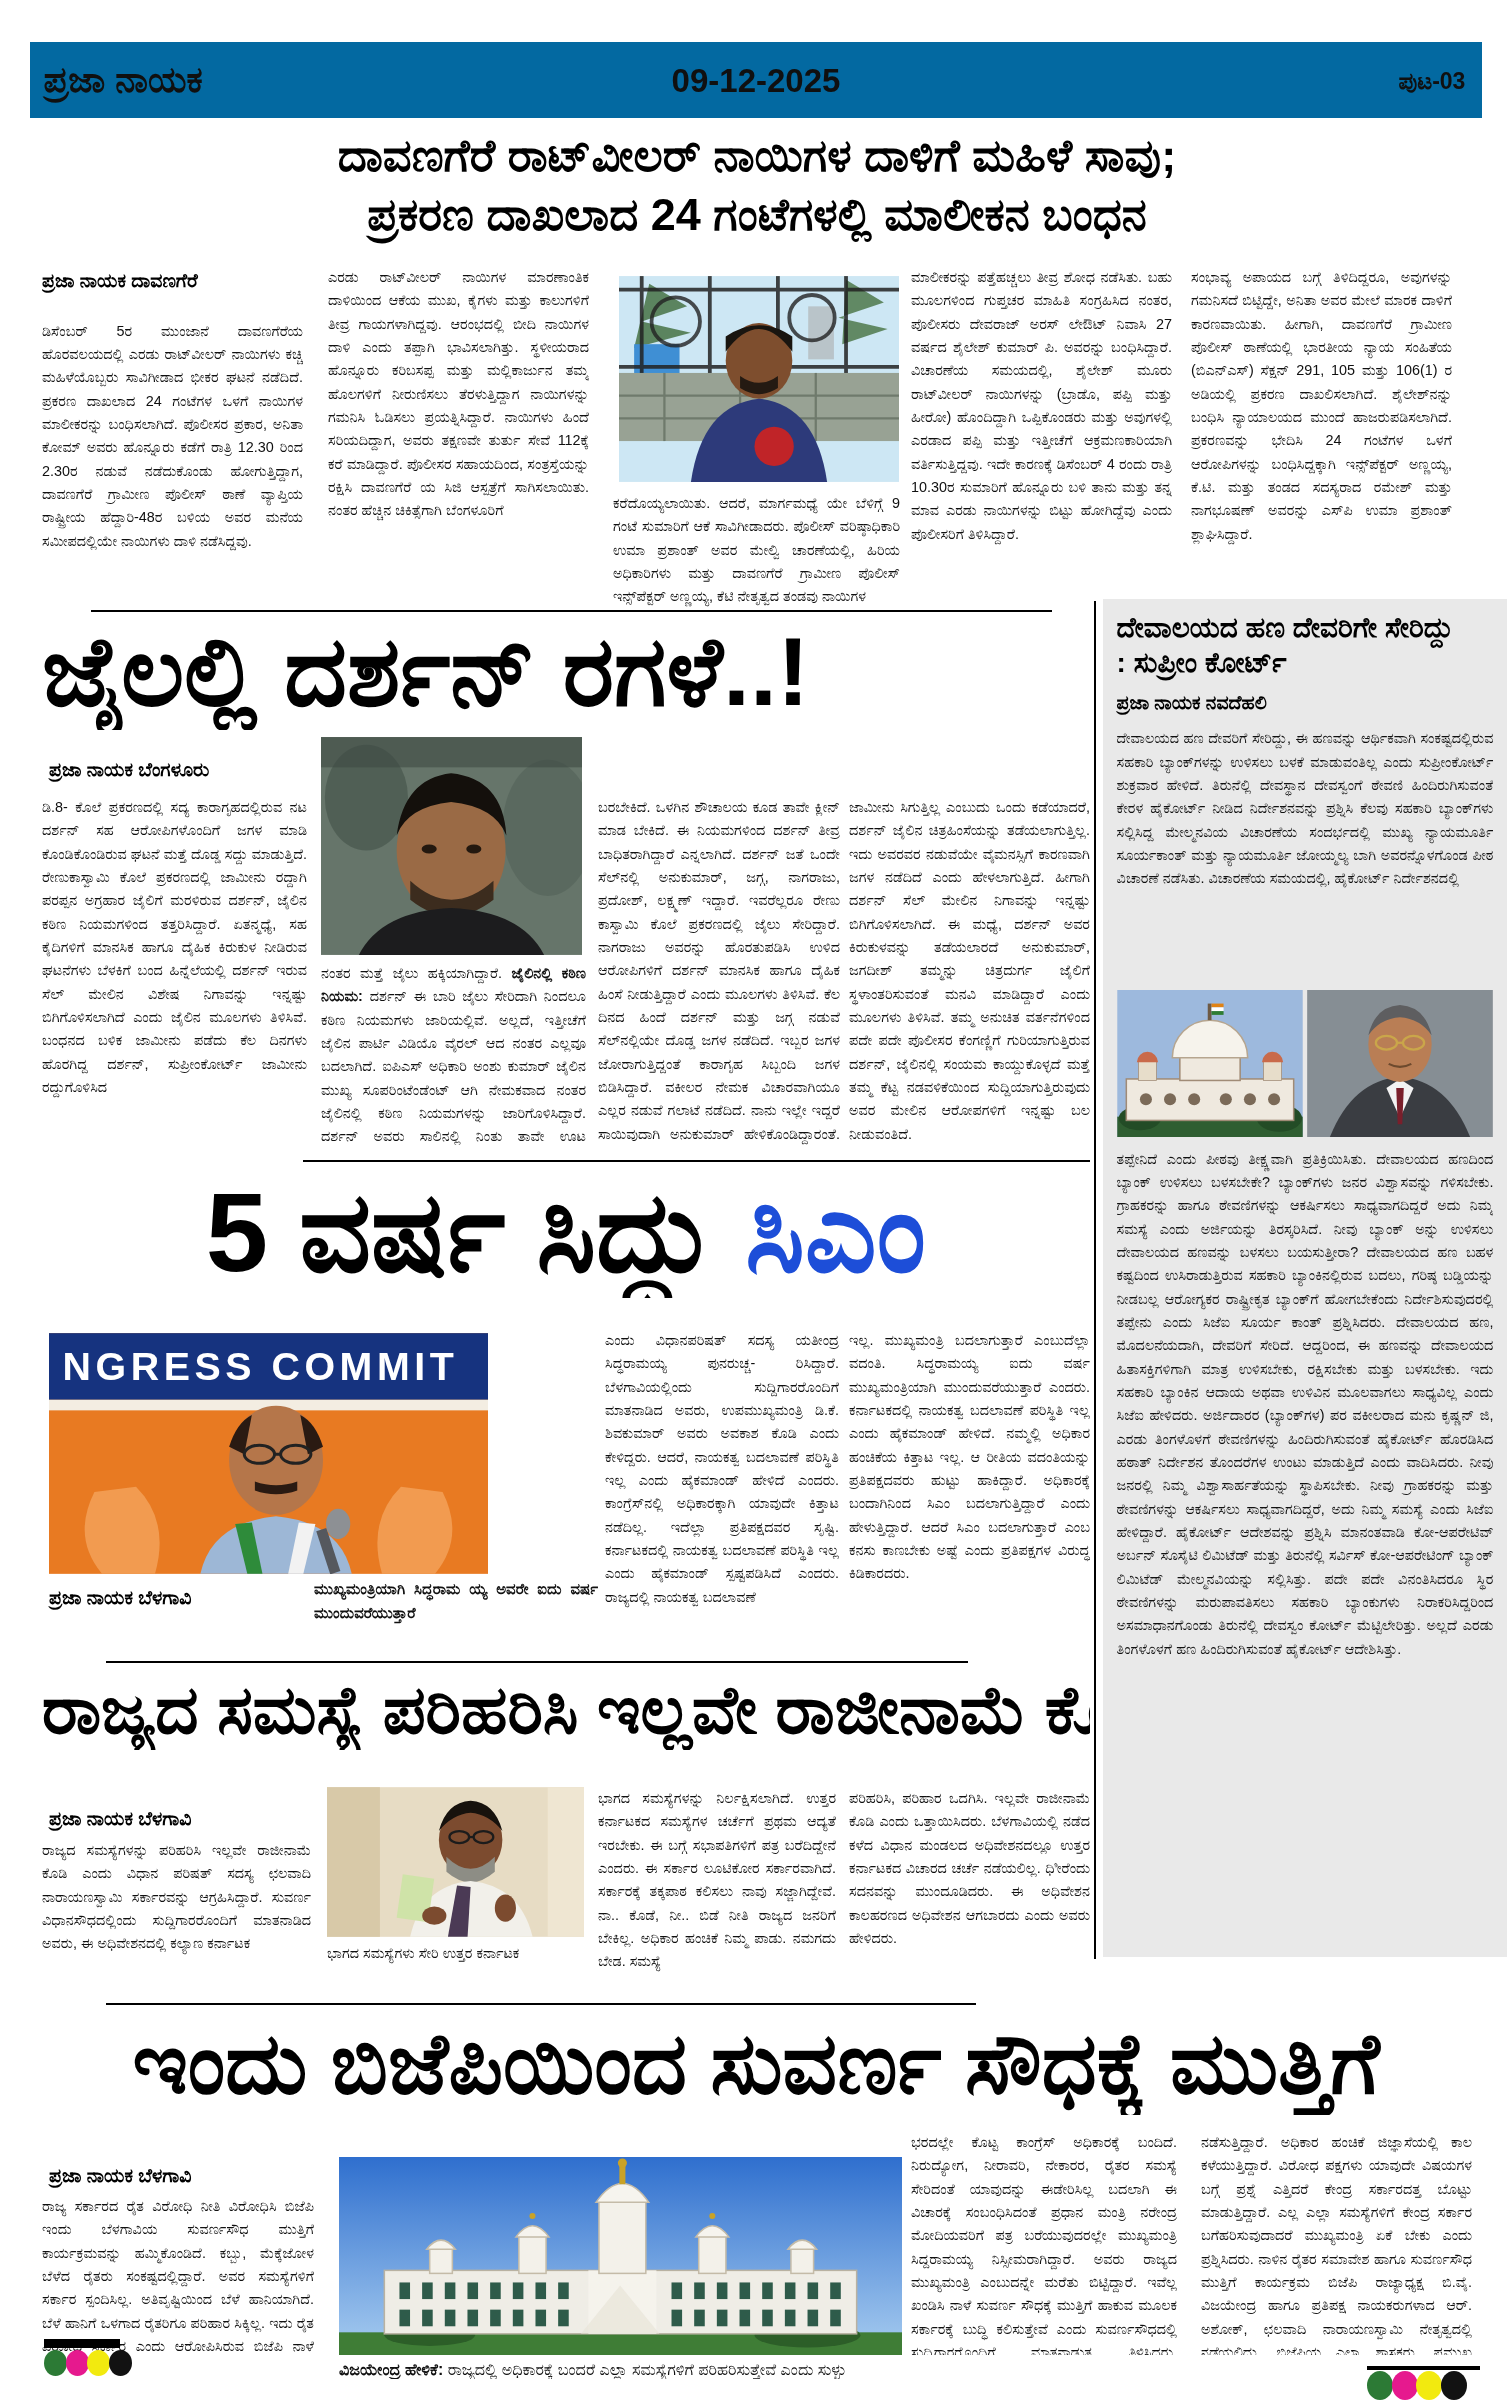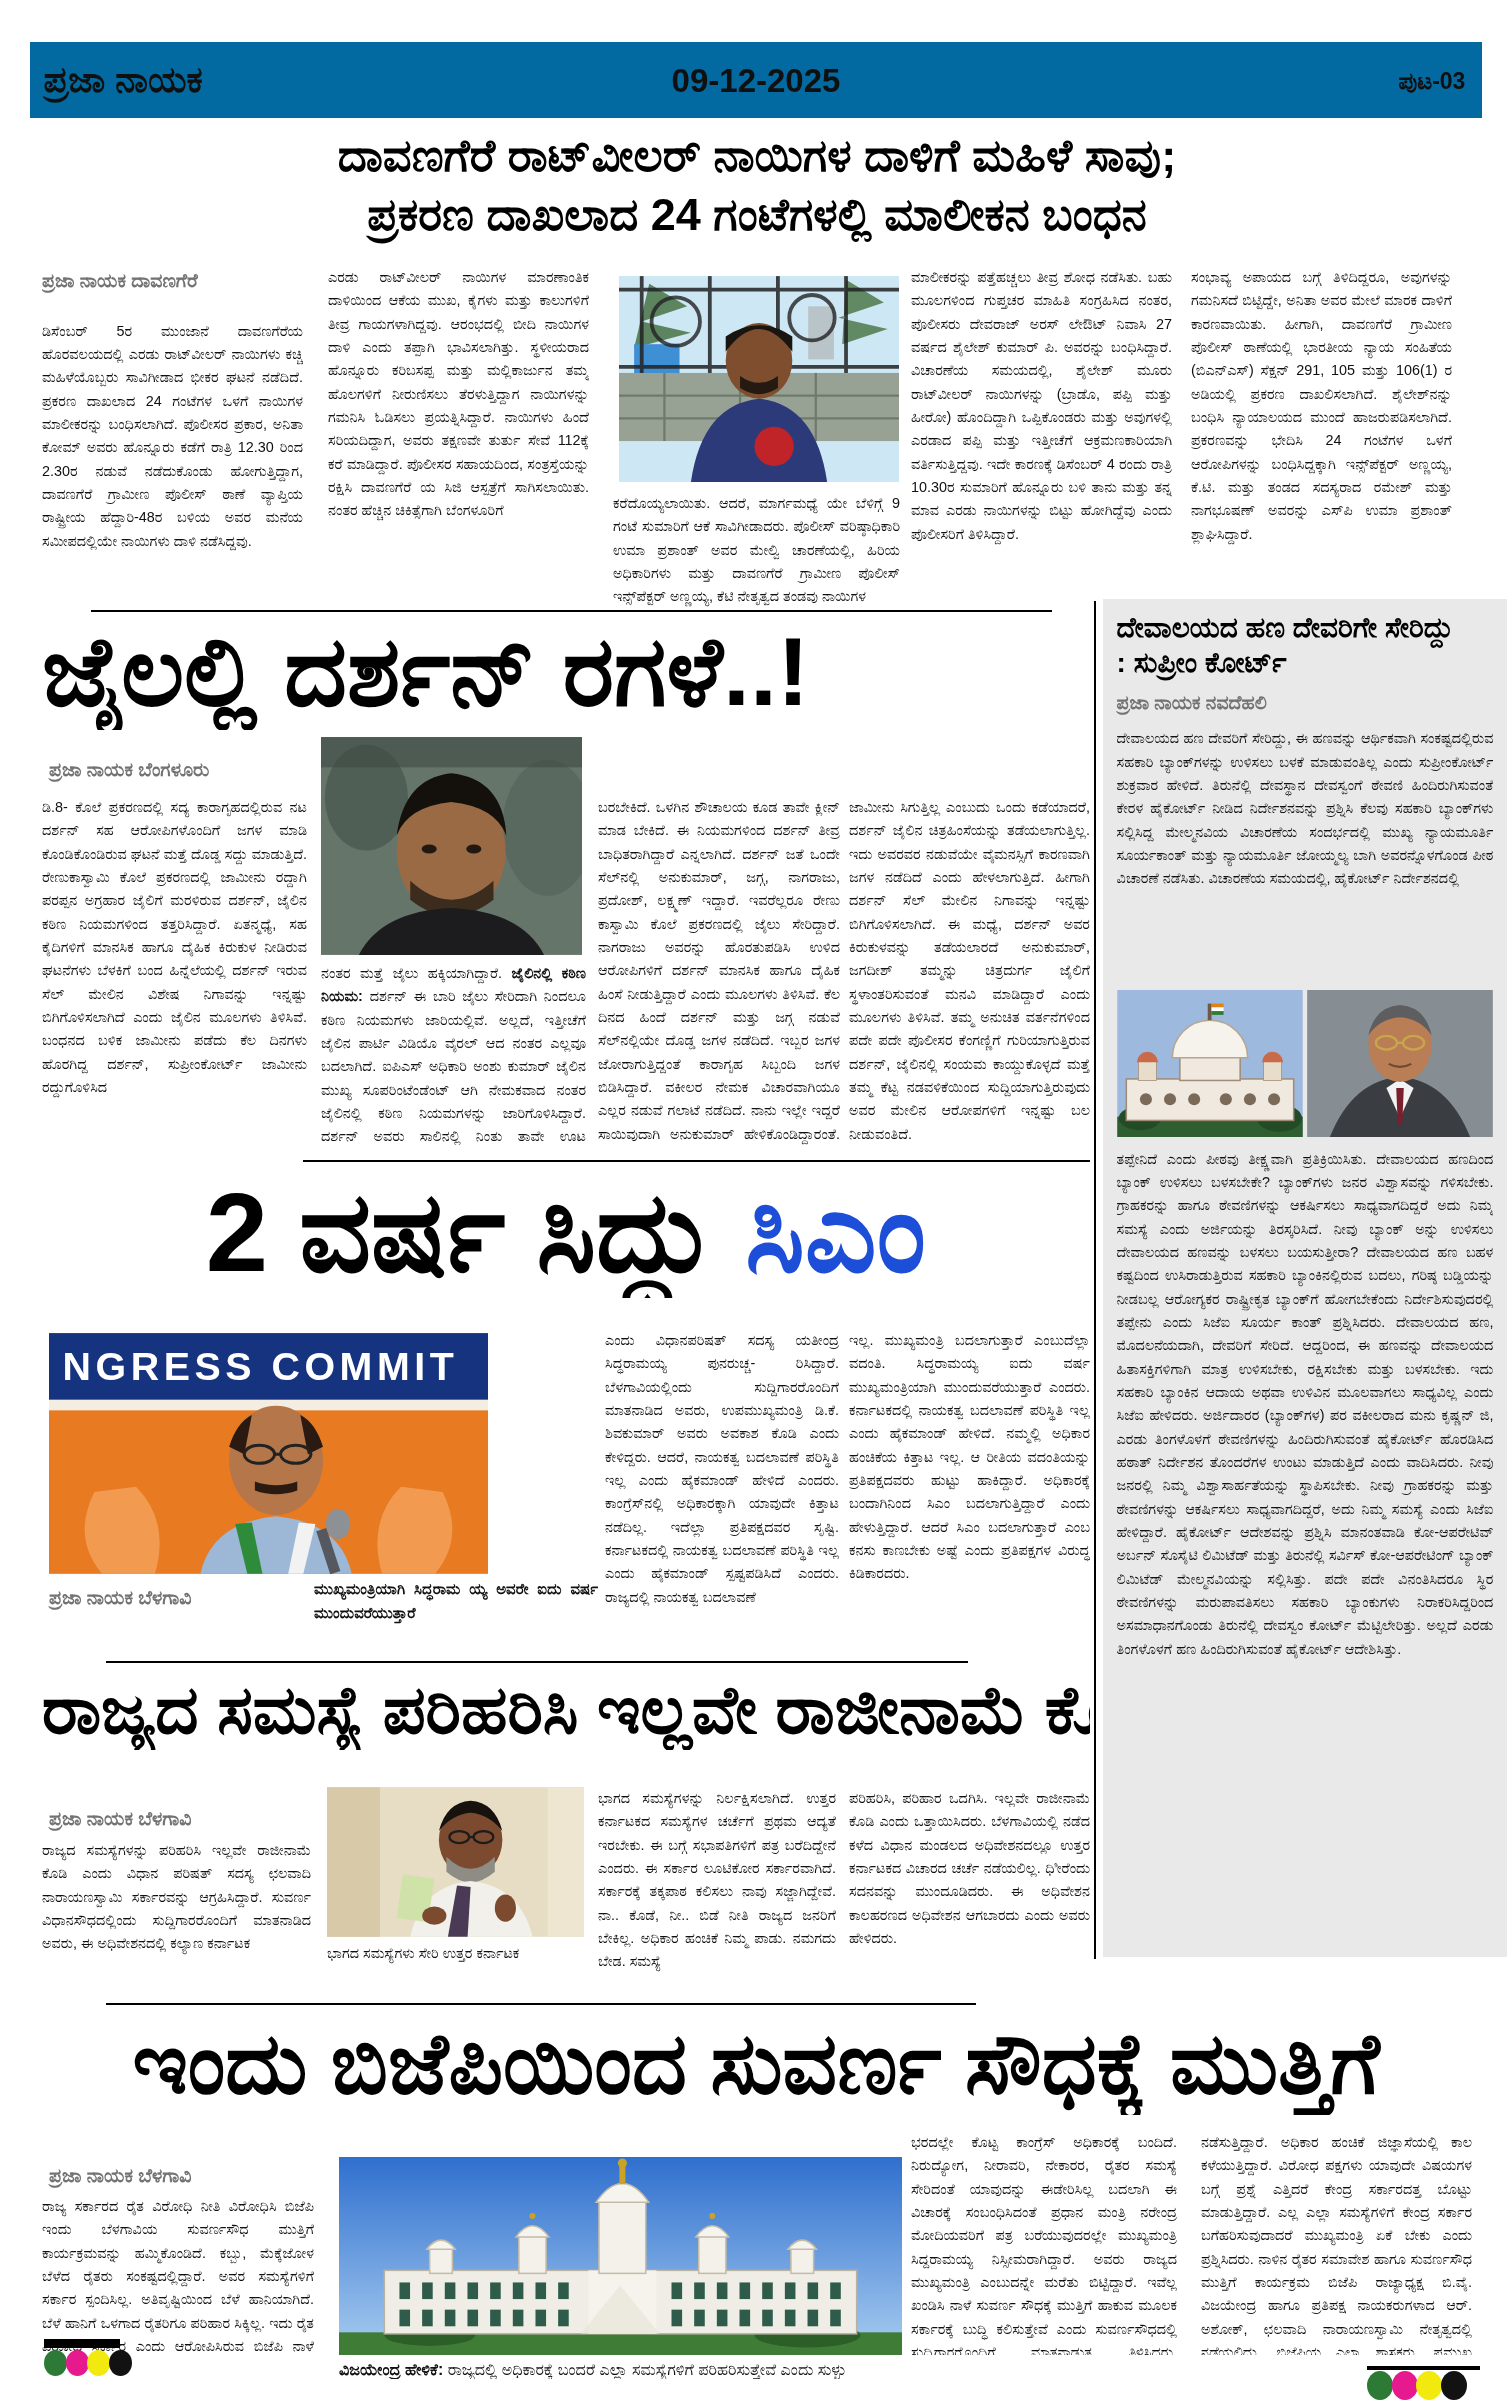--- a/index.html
+++ b/index.html
@@ -1,20 +1,20 @@
 <!DOCTYPE html>
 <html style="font-size:12px"><head>
 <meta charset="utf-8">
 <style>
   html,body{margin:0;padding:0;background:#888;}
   #page{position:relative;width:1513px;height:2401px;background:#ffffff;
         font-family:"Liberation Sans",sans-serif;color:#101010;overflow:hidden;}
   .abs{position:absolute;}
   .col{text-align:justify;font-size:14.4px;line-height:1.62;overflow:hidden;word-break:break-word;}
-  .dateline{color:#737373;font-weight:bold;font-size:19px;white-space:nowrap;}
+  .dateline{color:#000000;font-weight:bold;font-size:19px;white-space:nowrap;}
   .rule{background:#000;}
   .headline{font-weight:bold;color:#000;}
   .runin{font-weight:bold;}
   svg{display:block;}
 </style>
 </head>
 <body>
 
 <div id="page">
 
@@ -152,21 +152,21 @@
         <path d="M108,98 Q123,106 138,98" stroke="#6d4a2e" stroke-width="3" fill="none"></path>
       </svg>
     </div>
 
     <div class="col" style="margin-top:10.6px;height:749px;"><span>ತಪ್ಪೇನಿದೆ ಎಂದು ಪೀಠವು ತೀಕ್ಷ್ಣವಾಗಿ ಪ್ರತಿಕ್ರಿಯಿಸಿತು. ದೇವಾಲಯದ ಹಣದಿಂದ ಬ್ಯಾಂಕ್ ಉಳಿಸಲು ಬಳಸಬೇಕೇ? ಬ್ಯಾಂಕ್‌ಗಳು ಜನರ ವಿಶ್ವಾಸವನ್ನು ಗಳಿಸಬೇಕು. ಗ್ರಾಹಕರನ್ನು ಹಾಗೂ ಠೇವಣಿಗಳನ್ನು ಆಕರ್ಷಿಸಲು ಸಾಧ್ಯವಾಗದಿದ್ದರೆ ಅದು ನಿಮ್ಮ ಸಮಸ್ಯೆ ಎಂದು ಅರ್ಜಿಯನ್ನು ತಿರಸ್ಕರಿಸಿದೆ. ನೀವು ಬ್ಯಾಂಕ್ ಅನ್ನು ಉಳಿಸಲು ದೇವಾಲಯದ ಹಣವನ್ನು ಬಳಸಲು ಬಯಸುತ್ತೀರಾ? ದೇವಾಲಯದ ಹಣ ಬಹಳ ಕಷ್ಟದಿಂದ ಉಸಿರಾಡುತ್ತಿರುವ ಸಹಕಾರಿ ಬ್ಯಾಂಕಿನಲ್ಲಿರುವ ಬದಲು, ಗರಿಷ್ಠ ಬಡ್ಡಿಯನ್ನು ನೀಡಬಲ್ಲ ಆರೋಗ್ಯಕರ ರಾಷ್ಟ್ರೀಕೃತ ಬ್ಯಾಂಕ್‌ಗೆ ಹೋಗಬೇಕೆಂದು ನಿರ್ದೇಶಿಸುವುದರಲ್ಲಿ ತಪ್ಪೇನು ಎಂದು ಸಿಜೆಐ ಸೂರ್ಯ ಕಾಂತ್ ಪ್ರಶ್ನಿಸಿದರು. ದೇವಾಲಯದ ಹಣ, ಮೊದಲನೆಯದಾಗಿ, ದೇವರಿಗೆ ಸೇರಿದೆ. ಆದ್ದರಿಂದ, ಈ ಹಣವನ್ನು ದೇವಾಲಯದ ಹಿತಾಸಕ್ತಿಗಳಿಗಾಗಿ ಮಾತ್ರ ಉಳಿಸಬೇಕು, ರಕ್ಷಿಸಬೇಕು ಮತ್ತು ಬಳಸಬೇಕು. ಇದು ಸಹಕಾರಿ ಬ್ಯಾಂಕಿನ ಆದಾಯ ಅಥವಾ ಉಳಿವಿನ ಮೂಲವಾಗಲು ಸಾಧ್ಯವಿಲ್ಲ ಎಂದು ಸಿಜೆಐ ಹೇಳಿದರು. ಅರ್ಜಿದಾರರ (ಬ್ಯಾಂಕ್‌ಗಳ) ಪರ ವಕೀಲರಾದ ಮನು ಕೃಷ್ಣನ್ ಜಿ, ಎರಡು ತಿಂಗಳೊಳಗೆ ಠೇವಣಿಗಳನ್ನು ಹಿಂದಿರುಗಿಸುವಂತೆ ಹೈಕೋರ್ಟ್ ಹೊರಡಿಸಿದ ಹಠಾತ್ ನಿರ್ದೇಶನ ತೊಂದರೆಗಳ ಉಂಟು ಮಾಡುತ್ತಿದೆ ಎಂದು ವಾದಿಸಿದರು. ನೀವು ಜನರಲ್ಲಿ ನಿಮ್ಮ ವಿಶ್ವಾಸಾರ್ಹತೆಯನ್ನು ಸ್ಥಾಪಿಸಬೇಕು. ನೀವು ಗ್ರಾಹಕರನ್ನು ಮತ್ತು ಠೇವಣಿಗಳನ್ನು ಆಕರ್ಷಿಸಲು ಸಾಧ್ಯವಾಗದಿದ್ದರೆ, ಅದು ನಿಮ್ಮ ಸಮಸ್ಯೆ ಎಂದು ಸಿಜೆಐ ಹೇಳಿದ್ದಾರೆ. ಹೈಕೋರ್ಟ್ ಆದೇಶವನ್ನು ಪ್ರಶ್ನಿಸಿ ಮಾನಂತವಾಡಿ ಕೋ-ಆಪರೇಟಿವ್ ಅರ್ಬನ್ ಸೊಸೈಟಿ ಲಿಮಿಟೆಡ್ ಮತ್ತು ತಿರುನೆಲ್ಲಿ ಸರ್ವಿಸ್ ಕೋ-ಆಪರೇಟಿಂಗ್ ಬ್ಯಾಂಕ್ ಲಿಮಿಟೆಡ್ ಮೇಲ್ಮನವಿಯನ್ನು ಸಲ್ಲಿಸಿತ್ತು. ಪದೇ ಪದೇ ವಿನಂತಿಸಿದರೂ ಸ್ಥಿರ ಠೇವಣಿಗಳನ್ನು ಮರುಪಾವತಿಸಲು ಸಹಕಾರಿ ಬ್ಯಾಂಕುಗಳು ನಿರಾಕರಿಸಿದ್ದರಿಂದ ಅಸಮಾಧಾನಗೊಂಡು ತಿರುನೆಲ್ಲಿ ದೇವಸ್ವಂ ಕೋರ್ಟ್ ಮೆಟ್ಟಿಲೇರಿತ್ತು. ಅಲ್ಲದೆ ಎರಡು ತಿಂಗಳೊಳಗೆ ಹಣ ಹಿಂದಿರುಗಿಸುವಂತೆ ಹೈಕೋರ್ಟ್ ಆದೇಶಿಸಿತ್ತು.</span></div>
   </div>
 
   <div class="abs rule" style="left:303px;top:1160px;width:787px;height:2.3px;"></div>
 
   <div class="abs headline" style="left:42px;top:1169px;width:1048px;text-align:center;font-size:112px;line-height:1.15;white-space:nowrap;overflow:hidden;">
-    <span>2 ವರ್ಷ ಸಿದ್ದು </span><span style="color:#1d4ed8;">ಸಿಎಂ</span>
+    <span>5 ವರ್ಷ ಸಿದ್ದು </span><span style="color:#1d4ed8;">ಸಿಎಂ</span>
   </div>
 
   <div class="abs" style="left:42px;top:1333px;width:439px;height:241px;padding-left:7px;">
     <svg viewBox="0 0 580 318" width="439" height="241">
       <rect width="580" height="318" fill="#e87a22"></rect>
       <rect x="0" y="0" width="580" height="88" fill="#16337f"></rect>
       <text x="18" y="62" font-size="52" font-weight="bold" fill="#ffffff" letter-spacing="6">NGRESS COMMIT</text>
       <rect x="0" y="88" width="580" height="14" fill="#f3ede2"></rect>
       <path d="M60,210 q-30,60 10,108 l70,0 q20,-70 -25,-115 Z" fill="#f4a45c" opacity="0.8"></path>
       <path d="M520,210 q30,60 -10,108 l-70,0 q-20,-70 25,-115 Z" fill="#f4a45c" opacity="0.8"></path>

